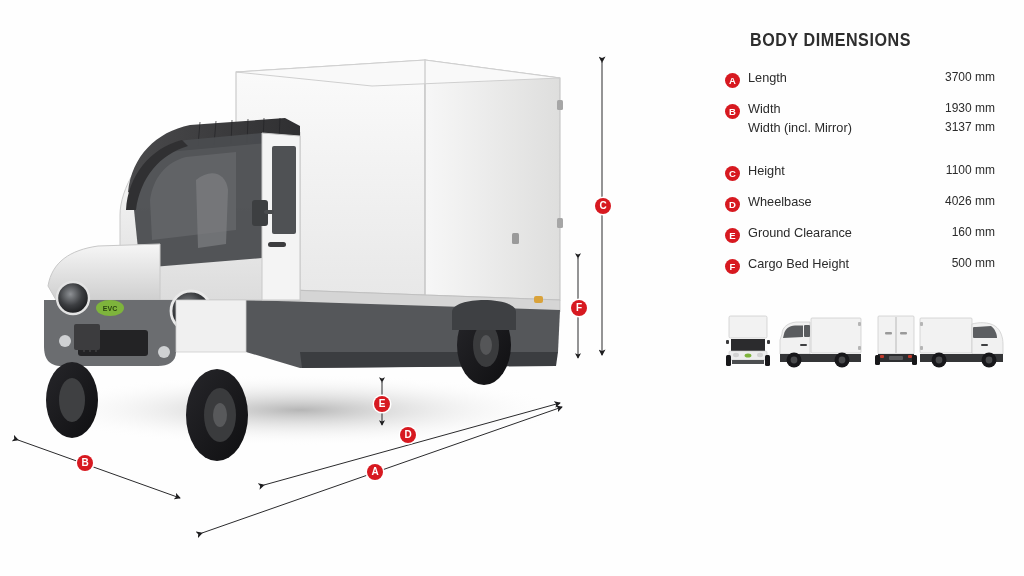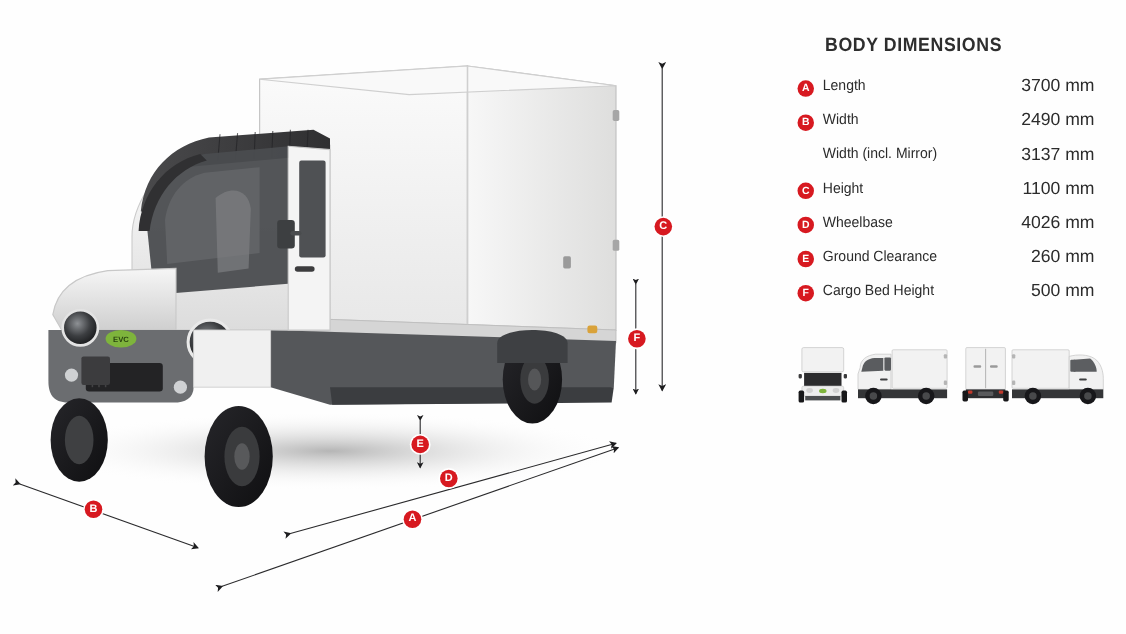--- a/index.html
+++ b/index.html
@@ -24,21 +24,21 @@
     position:absolute;left:25px;top:7px;width:15px;height:15px;border-radius:50%;
     background:#d71920;color:#fff;font-size:9.5px;line-height:15px;text-align:center;
     font-weight:700;letter-spacing:0;
   }
   .spec-label{
     position:absolute;left:48px;top:4px;font-size:13.4px;color:#2b2b2b;
     white-space:nowrap;transform:scaleX(.95);transform-origin:left center;
   }
   .spec-value{
     position:absolute;left:180px;top:4px;width:115px;text-align:right;
-    font-size:16px;color:#2b2b2b;white-space:nowrap;
+    font-size:12px;color:#2b2b2b;white-space:nowrap;
   }
 
   
   #thumb-strip{position:absolute;left:712px;top:306px;width:300px;height:64px;}
   .thumb{position:absolute;bottom:0;}
 
   
   .body-white{fill:#f2f2f2;stroke:#c9c9c9;stroke-width:.7;}
 
   
@@ -218,44 +218,44 @@
 
     <div class="spec-row" style="top:44px;">
       <div class="badge">A</div>
       <div class="spec-label">Length</div>
       <div class="spec-value">3700 mm</div>
     </div>
 
     <div class="spec-row" style="top:75px;">
       <div class="badge">B</div>
       <div class="spec-label">Width</div>
-      <div class="spec-value">2490 mm</div>
-    </div>
-
-    <div class="spec-row" style="top:106px;">
+      <div class="spec-value">1930 mm</div>
+    </div>
+
+    <div class="spec-row" style="top:94px;">
       <div class="spec-label">Width (incl. Mirror)</div>
       <div class="spec-value">3137 mm</div>
     </div>
 
     <div class="spec-row" style="top:137px;">
       <div class="badge">C</div>
       <div class="spec-label">Height</div>
       <div class="spec-value">1100 mm</div>
     </div>
 
     <div class="spec-row" style="top:168px;">
       <div class="badge">D</div>
       <div class="spec-label">Wheelbase</div>
       <div class="spec-value">4026 mm</div>
     </div>
 
     <div class="spec-row" style="top:199px;">
       <div class="badge">E</div>
       <div class="spec-label">Ground Clearance</div>
-      <div class="spec-value">260 mm</div>
+      <div class="spec-value">160 mm</div>
     </div>
 
     <div class="spec-row" style="top:230px;">
       <div class="badge">F</div>
       <div class="spec-label">Cargo Bed Height</div>
       <div class="spec-value">500 mm</div>
     </div>
   </div>
 
   <div id="thumb-strip">

